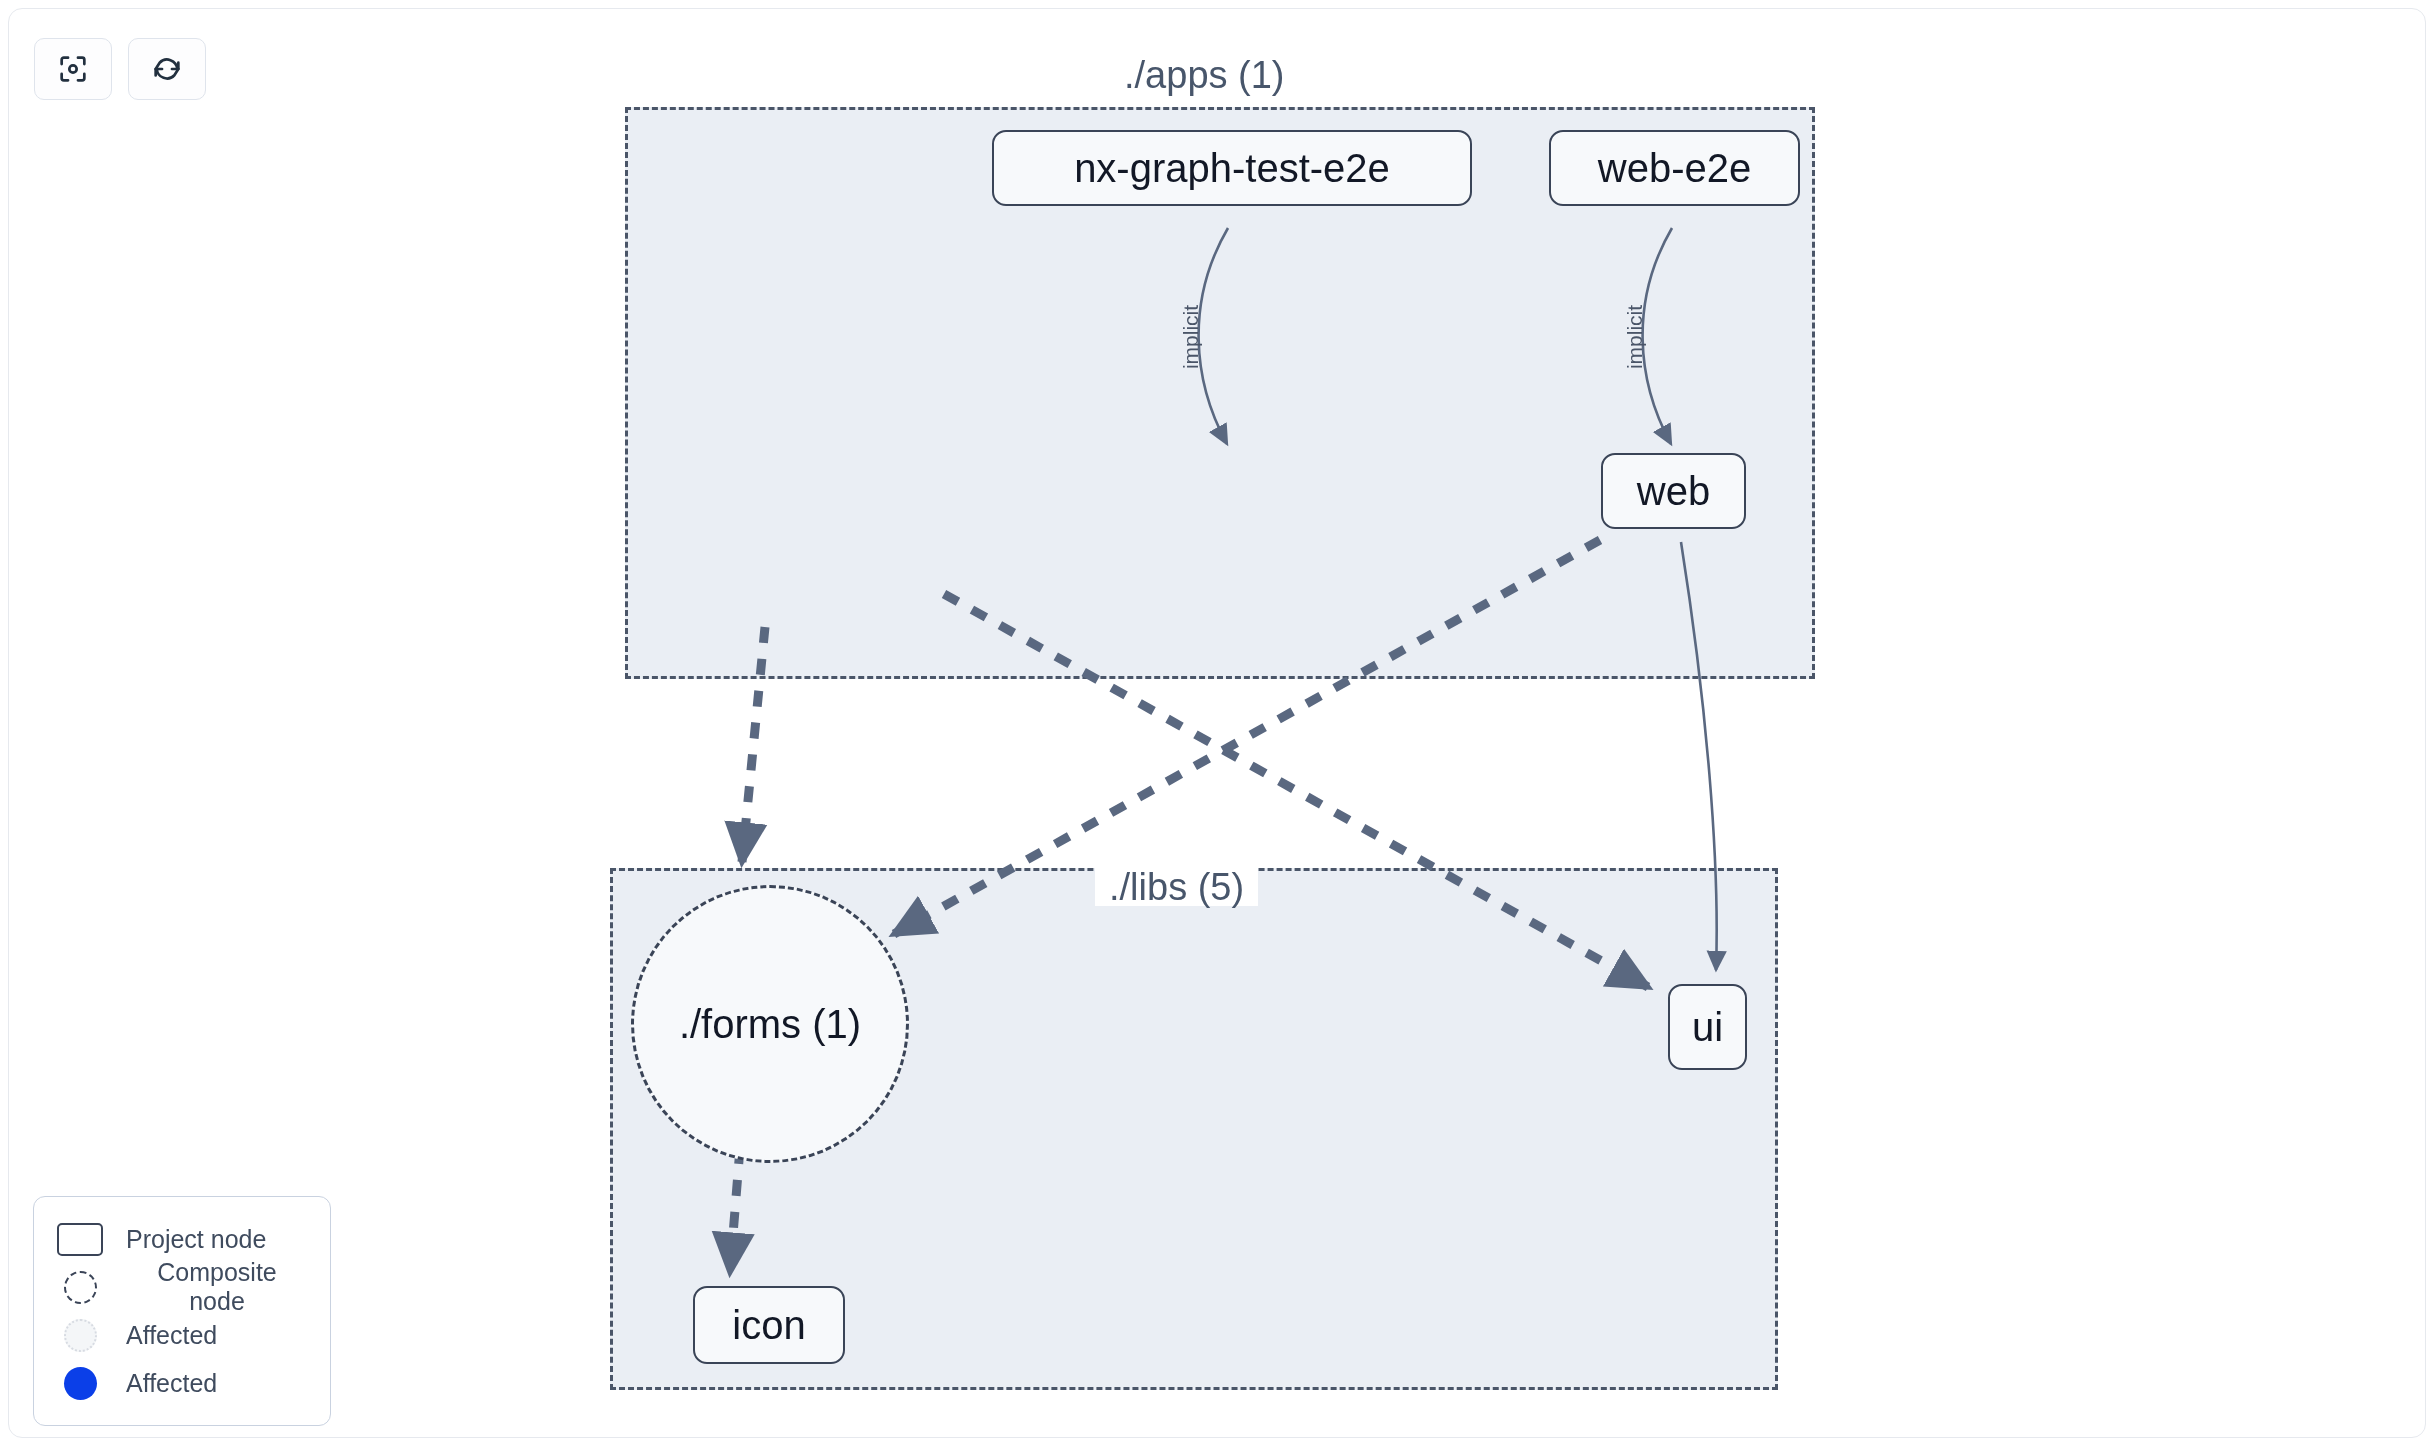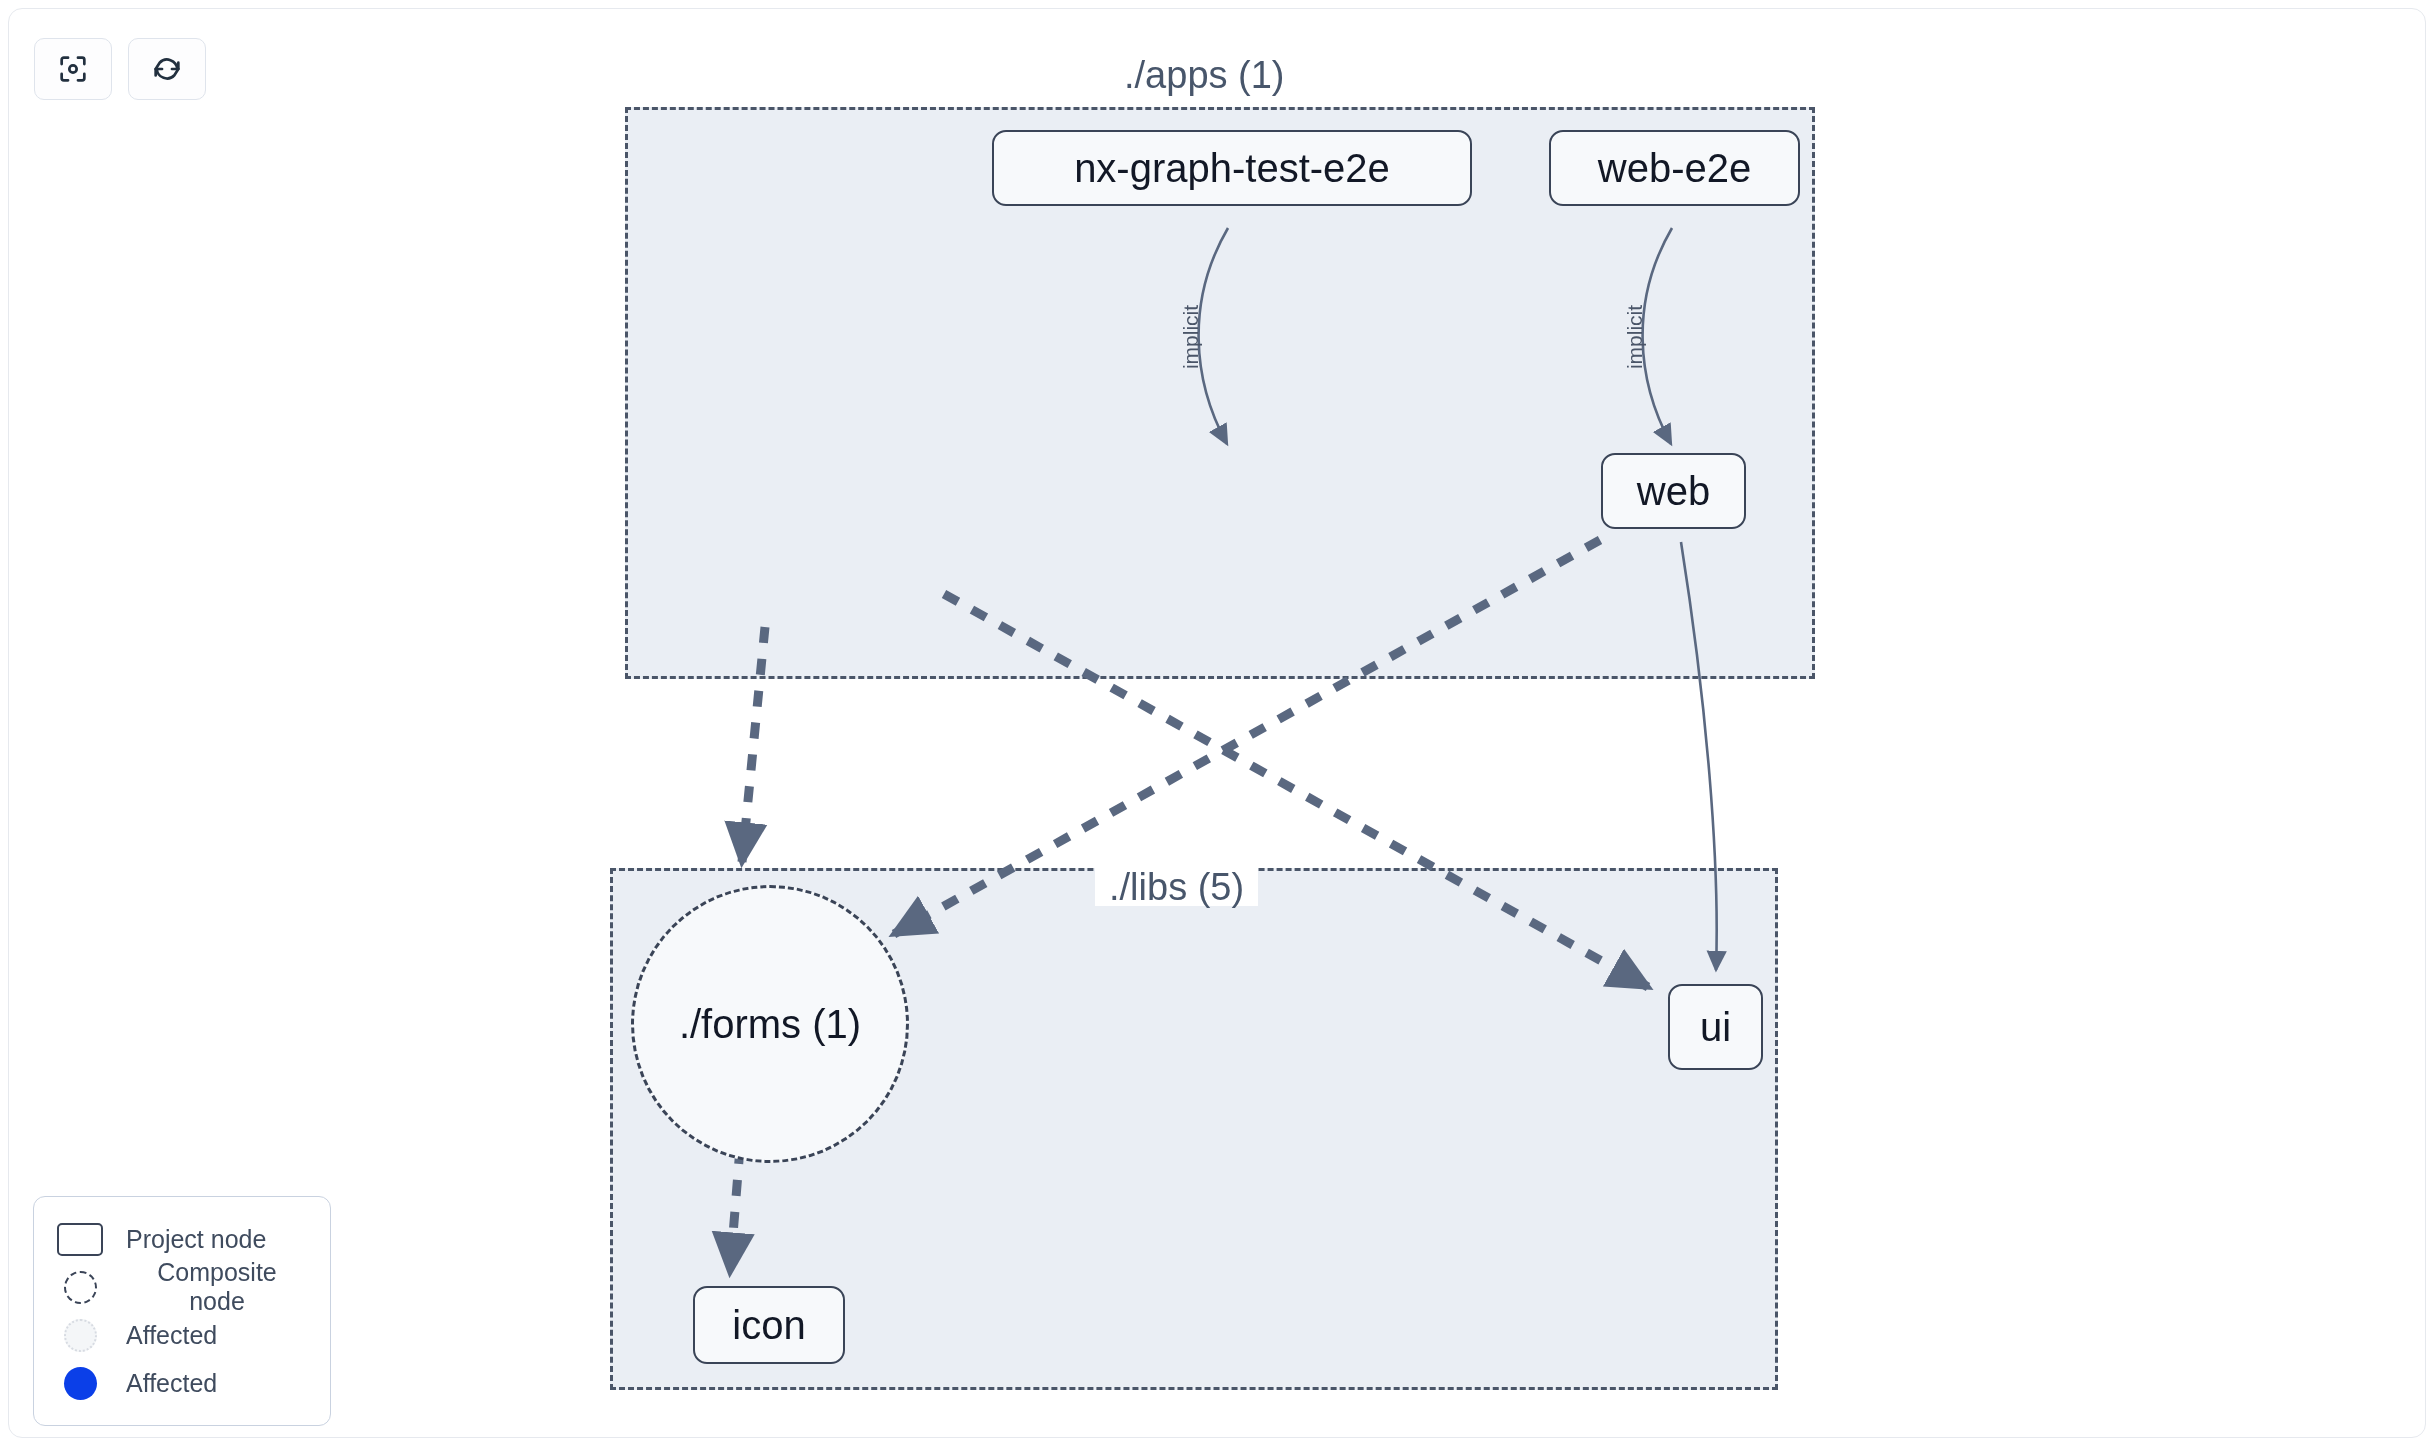--- a/index.html
+++ b/index.html
@@ -244,21 +244,21 @@
 
 
   <div class="node" style="left:1601px; top:453px; width:145px; height:76px;">
     <span>web</span>
   </div>
 
   <div class="composite" style="left:631px; top:885px; width:278px; height:278px;">
     <span>./forms (1)</span>
   </div>
 
-  <div class="node" style="left:1668px; top:984px; width:95px; height:86px;">
+  <div class="node" style="left:1668px; top:984px; width:79px; height:86px;">
     <span>ui</span>
   </div>
 
   <div class="node" style="left:693px; top:1286px; width:152px; height:78px;">
     <span>icon</span>
   </div>
 
   <div class="legend">
     <div class="legend-row">
       <span class="legend-swatch">

